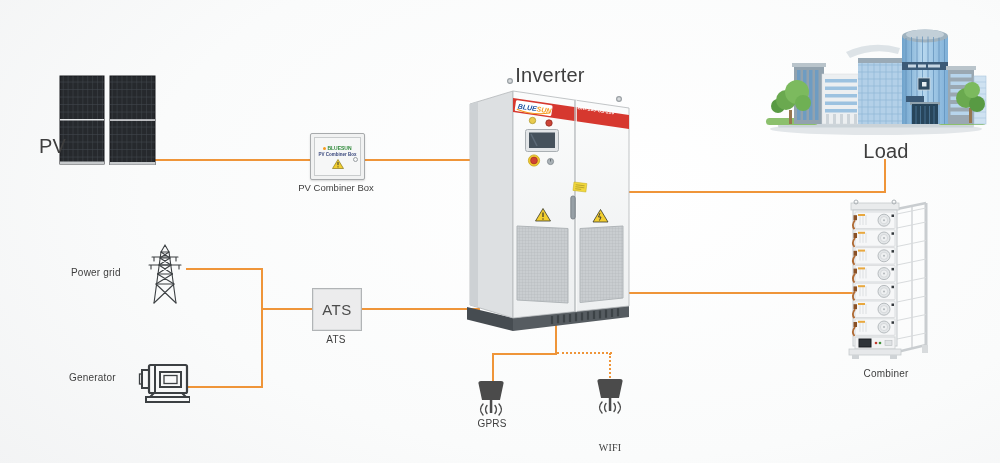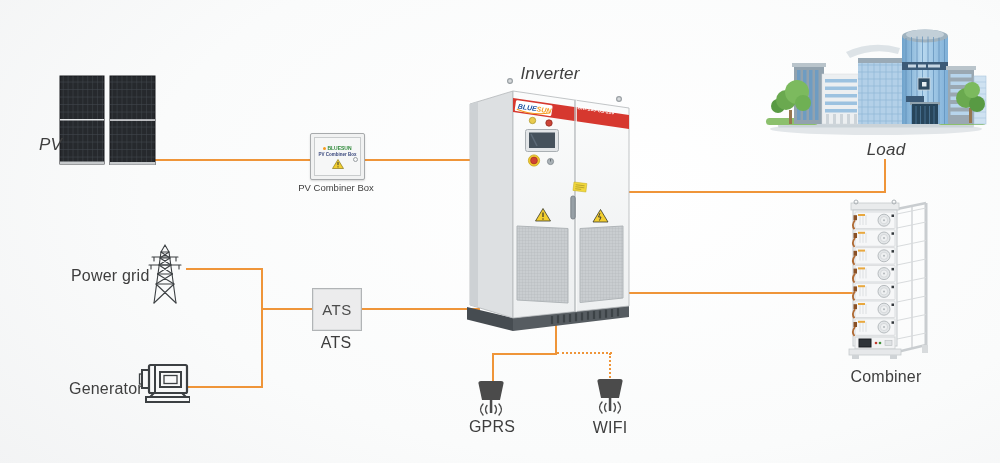--- a/index.html
+++ b/index.html
@@ -1,23 +1,23 @@
 <!DOCTYPE html>
 <html style="--accent: #EF9539;"><head>
 <meta charset="utf-8">
 <style>
   html,body{margin:0;padding:0;}
   body{
     width:1000px;height:463px;position:relative;overflow:hidden;
     font-family:"Liberation Sans",sans-serif;
     background:radial-gradient(125% 150% at 62% 42%, #ffffff 0%, #fafbfb 38%, #f1f2f3 68%, #e5e6e8 100%);
   }
-  .lbl{position:absolute;color:#3e3e3e;font-size:16px;letter-spacing:.2px;white-space:nowrap;}
+  .lbl{position:absolute;color:#3e3e3e;font-size:10px;letter-spacing:.2px;white-space:nowrap;}
   .lbl.center{transform:translateX(-50%);}
-  .lbl.big{font-size:17px;font-style:italic;}
+  .lbl.big{font-size:20px;}
   .lbl.tiny{font-size:9.5px;letter-spacing:0;}
   .line{position:absolute;background:var(--accent,#EF9539);}
   .line.h{height:2px;}
   .line.v{width:2px;}
   .dot-h{position:absolute;height:0;border-top:2px dotted var(--accent,#EF9539);}
   .dot-v{position:absolute;width:0;border-left:2px dotted var(--accent,#EF9539);}
   .ats-box{
     position:absolute;left:312px;top:288px;width:48px;height:41px;
     background:#ececed;border:1px solid #b1b4b6;box-shadow:inset 0 0 0 1px #dddfe0;
     display:flex;align-items:center;justify-content:center;
@@ -182,21 +182,21 @@
     <rect x="149" y="365" width="38" height="28" rx="1.5" stroke-width="2.2"></rect>
     <rect x="160" y="372" width="21" height="15" stroke-width="2"></rect>
     <rect x="164" y="375.5" width="13" height="8" stroke-width="1.3"></rect>
     <line x1="155" y1="365" x2="155" y2="393" stroke-width="2"></line>
     <rect x="142" y="370" width="7" height="18" stroke-width="2"></rect>
     <rect x="139.5" y="374" width="2.5" height="10" stroke-width="1.3"></rect>
     <path d="M154,393 L150,397 M182,393 L186,397" stroke-width="2"></path>
     <rect x="146" y="397" width="44" height="5" stroke-width="2"></rect>
   </g>
 </svg>
-<div class="lbl" style="left:69px;top:380px;">Generator</div>
+<div class="lbl" style="left:69px;top:372px;">Generator</div>
 
 <div class="ats-box">
     <span>ATS</span>
   </div>
 <div class="lbl center" style="left:336px;top:334px;">ATS</div>
 
 <svg style="left:762px;top:26px;" width="228" height="112" viewBox="762 26 228 112">
   <defs>
     <linearGradient id="cyl" x1="0" y1="0" x2="1" y2="0">
       <stop offset="0" stop-color="#6fa3cc"></stop>
@@ -418,13 +418,13 @@
 <svg style="left:589px;top:378px;" width="42" height="38" viewBox="0 0 42 38">
   <path d="M11,1 H31 Q34,1 33.5,3.5 L30,20 H12 L8.5,3.5 Q8,1 11,1 Z" fill="#4b4b4b"></path>
   <rect x="19.8" y="20" width="2.5" height="13" fill="#4b4b4b"></rect>
   <g stroke="#4b4b4b" stroke-width="1.4" fill="none" stroke-linecap="round">
     <path d="M17,25.5 q-3,4 0,8"></path>
       <path d="M13,24 q-5,5.5 0,11"></path>
     <path d="M25,25.5 q3,4 0,8"></path>
       <path d="M29,24 q5,5.5 0,11"></path>
   </g>
 </svg>
-<div class="lbl center" style="left:610px;top:419px;">WIFI</div>
+<div class="lbl center" style="left:610px;top:442px;font-family:Liberation Serif, serif;">WIFI</div>
 
 </body></html>

